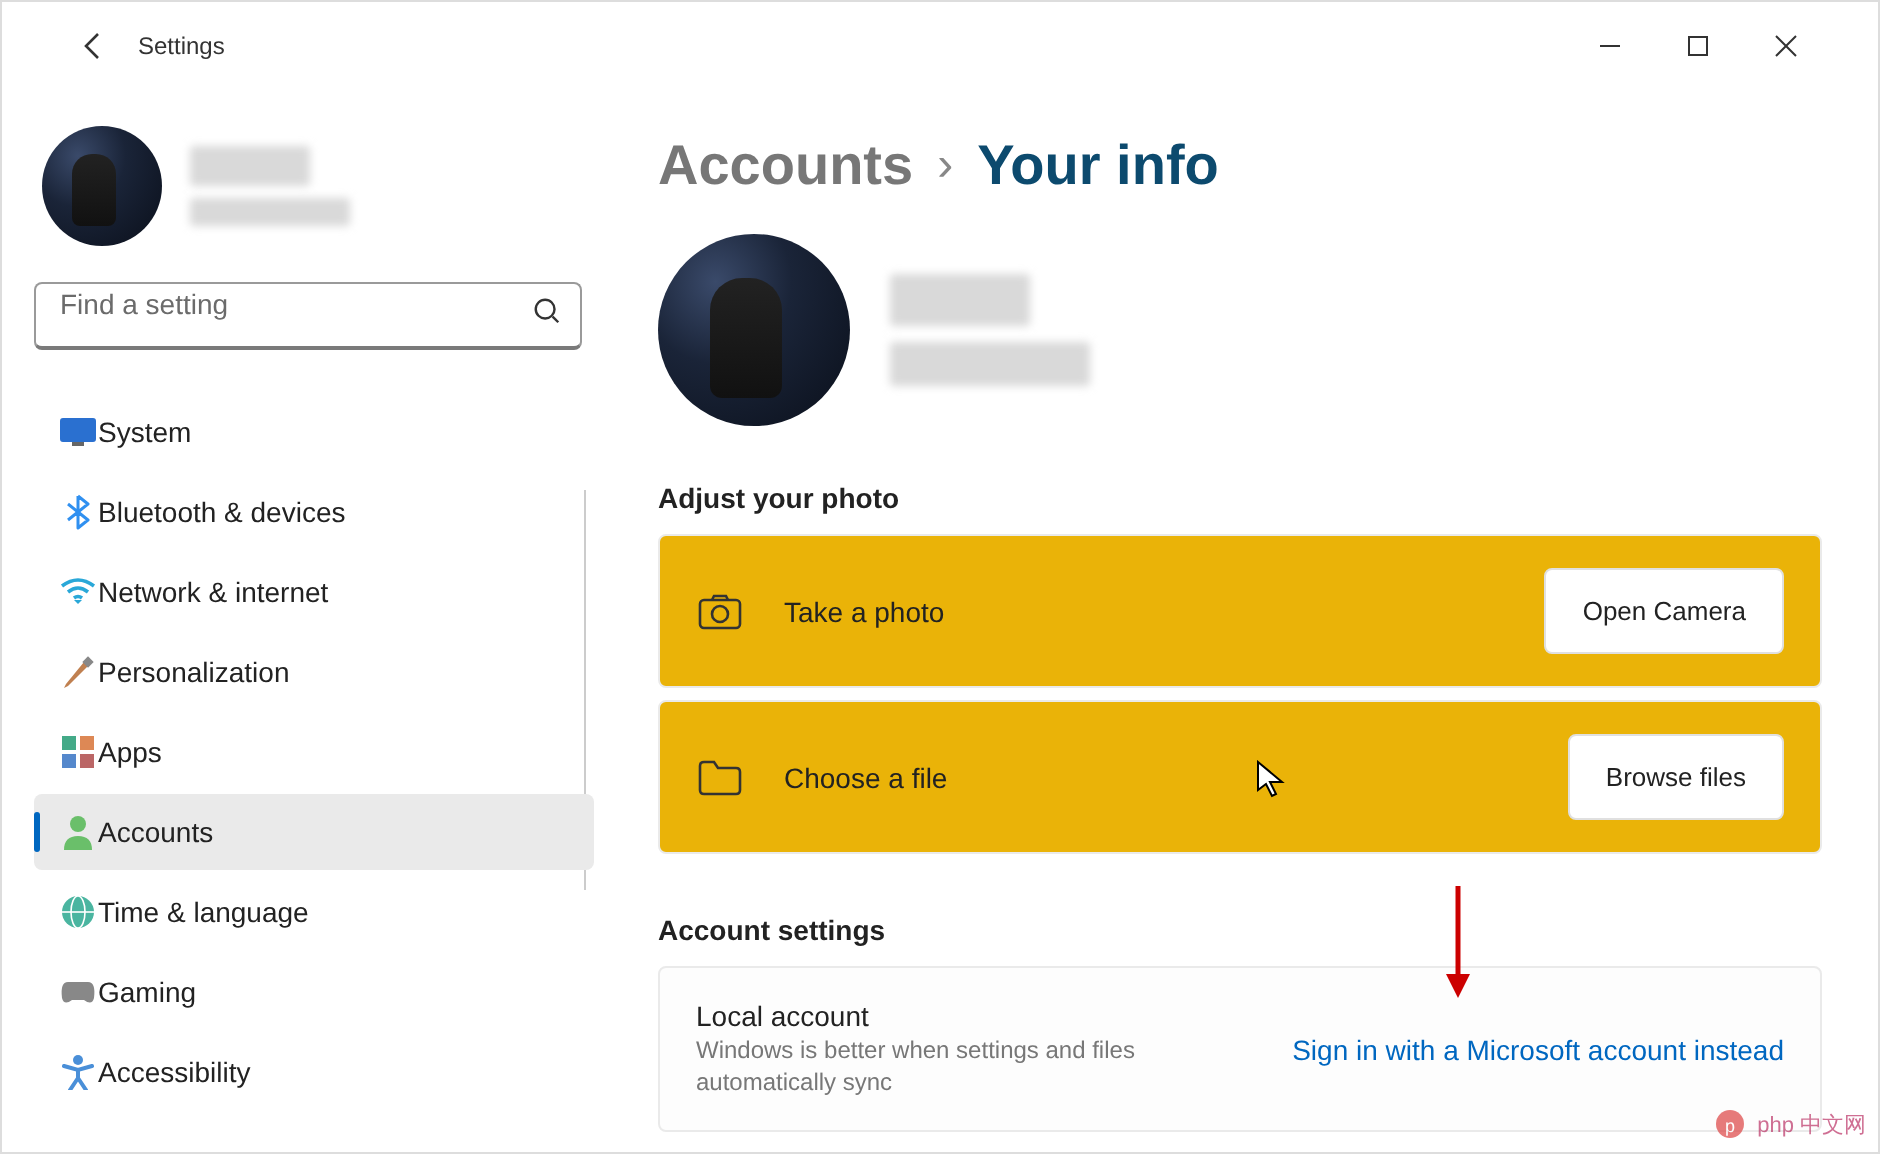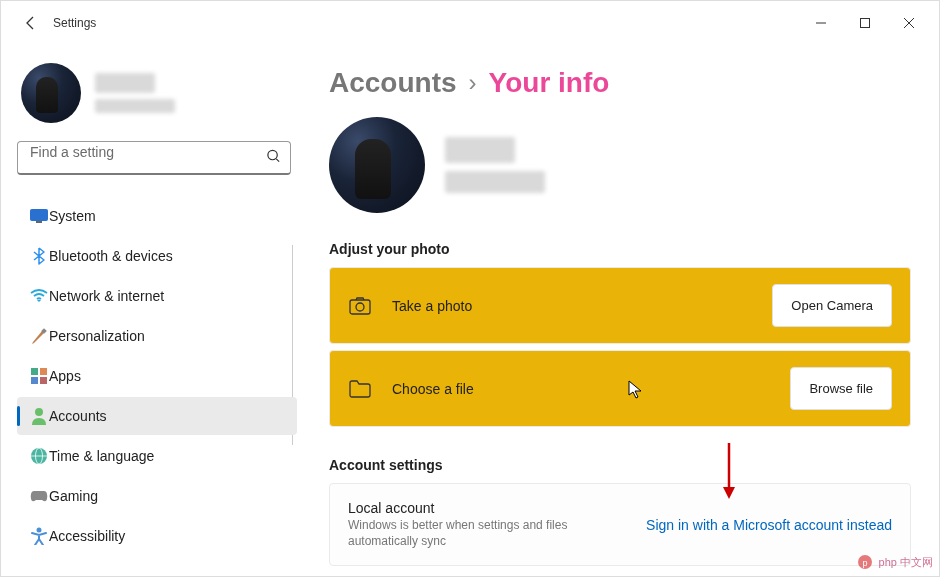--- a/index.html
+++ b/index.html
@@ -1,18 +1,18 @@
 <!DOCTYPE html>
 <html><head>
   <meta charset="utf-8">
   <style>
     * { margin: 0; padding: 0; box-sizing: border-box; font-family: "Segoe UI", -apple-system, sans-serif; }
     body { width: 940px; height: 577px; background: #fff; overflow: hidden; border: 1px solid #ddd; position: relative; }
 
-    .titlebar { height: 44px; display: flex; align-items: center; padding: 0 12px; }
+    .titlebar { height: 44px; display: flex; align-items: center; padding: 0 28px; }
     .back-btn { width: 36px; height: 36px; display: flex; align-items: center; justify-content: center; border-radius: 4px; cursor: pointer; margin-right: 4px; }
     .titlebar-title { font-size: 12px; color: #333; }
     .window-controls { margin-left: auto; display: flex; gap: 24px; padding-right: 8px; }
     .win-ctrl { width: 20px; height: 20px; display: flex; align-items: center; justify-content: center; cursor: pointer; }
 
     .layout { display: flex; height: calc(577px - 44px); }
     .sidebar { width: 300px; padding: 12px 4px 12px 16px; display: flex; flex-direction: column; overflow-y: auto; position: relative; }
     .scroll-line { position: absolute; right: 8px; top: 200px; width: 1px; height: 200px; background: #ccc; }
 
     .profile { display: flex; align-items: center; gap: 14px; padding: 6px 4px 18px; }
@@ -32,21 +32,21 @@
     .nav-item { display: flex; align-items: center; height: 38px; padding: 0 12px; border-radius: 4px; cursor: pointer; position: relative; }
     .nav-item.active { background: #eaeaea; }
     .nav-item.active::before { content: ''; position: absolute; left: 0; top: 9px; bottom: 9px; width: 3px; background: #0067c0; border-radius: 2px; }
     .nav-icon { width: 20px; height: 20px; display: flex; align-items: center; justify-content: center; }
     .nav-label { font-size: 14px; color: #222; }
 
     .main { flex: 1; padding: 22px 28px 0 28px; overflow-y: auto; }
     .breadcrumb { display: flex; align-items: center; gap: 12px; margin-bottom: 18px; }
     .crumb-parent { font-size: 28px; color: #777; font-weight: 600; cursor: pointer; }
     .crumb-sep { font-size: 24px; color: #888; }
-    .crumb-current { font-size: 28px; color: #ec4899; font-weight: 600; }
+    .crumb-current { font-size: 28px; color: #0c4a6e; font-weight: 600; }
 
     .profile-row { display: flex; align-items: center; gap: 20px; margin-bottom: 28px; }
     .avatar-xl { width: 96px; height: 96px; border-radius: 50%; background: radial-gradient(ellipse at 30% 25%, #3a4a6a 0%, #1a2438 40%, #0a0f1a 100%); position: relative; overflow: hidden; }
     .avatar-xl::after { content:''; position:absolute; left: 26px; top: 22px; width: 36px; height: 60px; background: linear-gradient(180deg,#222 0%, #111 100%); border-radius: 16px 16px 6px 6px; }
     .profile-redacted .blur-line.p1 { width: 70px; height: 26px; margin-bottom: 8px; }
     .profile-redacted .blur-line.p2 { width: 100px; height: 22px; }
 
     .section-h { font-size: 14px; font-weight: 600; color: #222; margin-bottom: 10px; }
 
     .card { border: 1px solid #eaeaea; border-radius: 4px; background: #eab308; padding: 16px 18px; display: flex; align-items: center; gap: 20px; margin-bottom: 6px; }
@@ -231,21 +231,21 @@
       <button class="card-btn">Open Camera</button>
     </div>
 
     <div class="card">
       <span class="card-icon">
         <svg width="22" height="18" viewBox="0 0 22 18">
             <path d="M1 3 Q1 1 3 1 L8 1 L10 4 L19 4 Q21 4 21 6 L21 15 Q21 17 19 17 L3 17 Q1 17 1 15 Z" stroke="#333" stroke-width="1.3" fill="none"></path>
           </svg>
       </span>
       <span class="card-label">Choose a file</span>
-      <button class="card-btn">Browse file</button>
+      <button class="card-btn">Browse files</button>
     </div>
 
     <div class="section-gap"></div>
 
     <div class="section-h">Account settings</div>
 
     <div class="acct-card">
       <div class="acct-text">
         <div class="acct-title">Local account</div>
         <div class="acct-desc">Windows is better when settings and files automatically sync</div>

